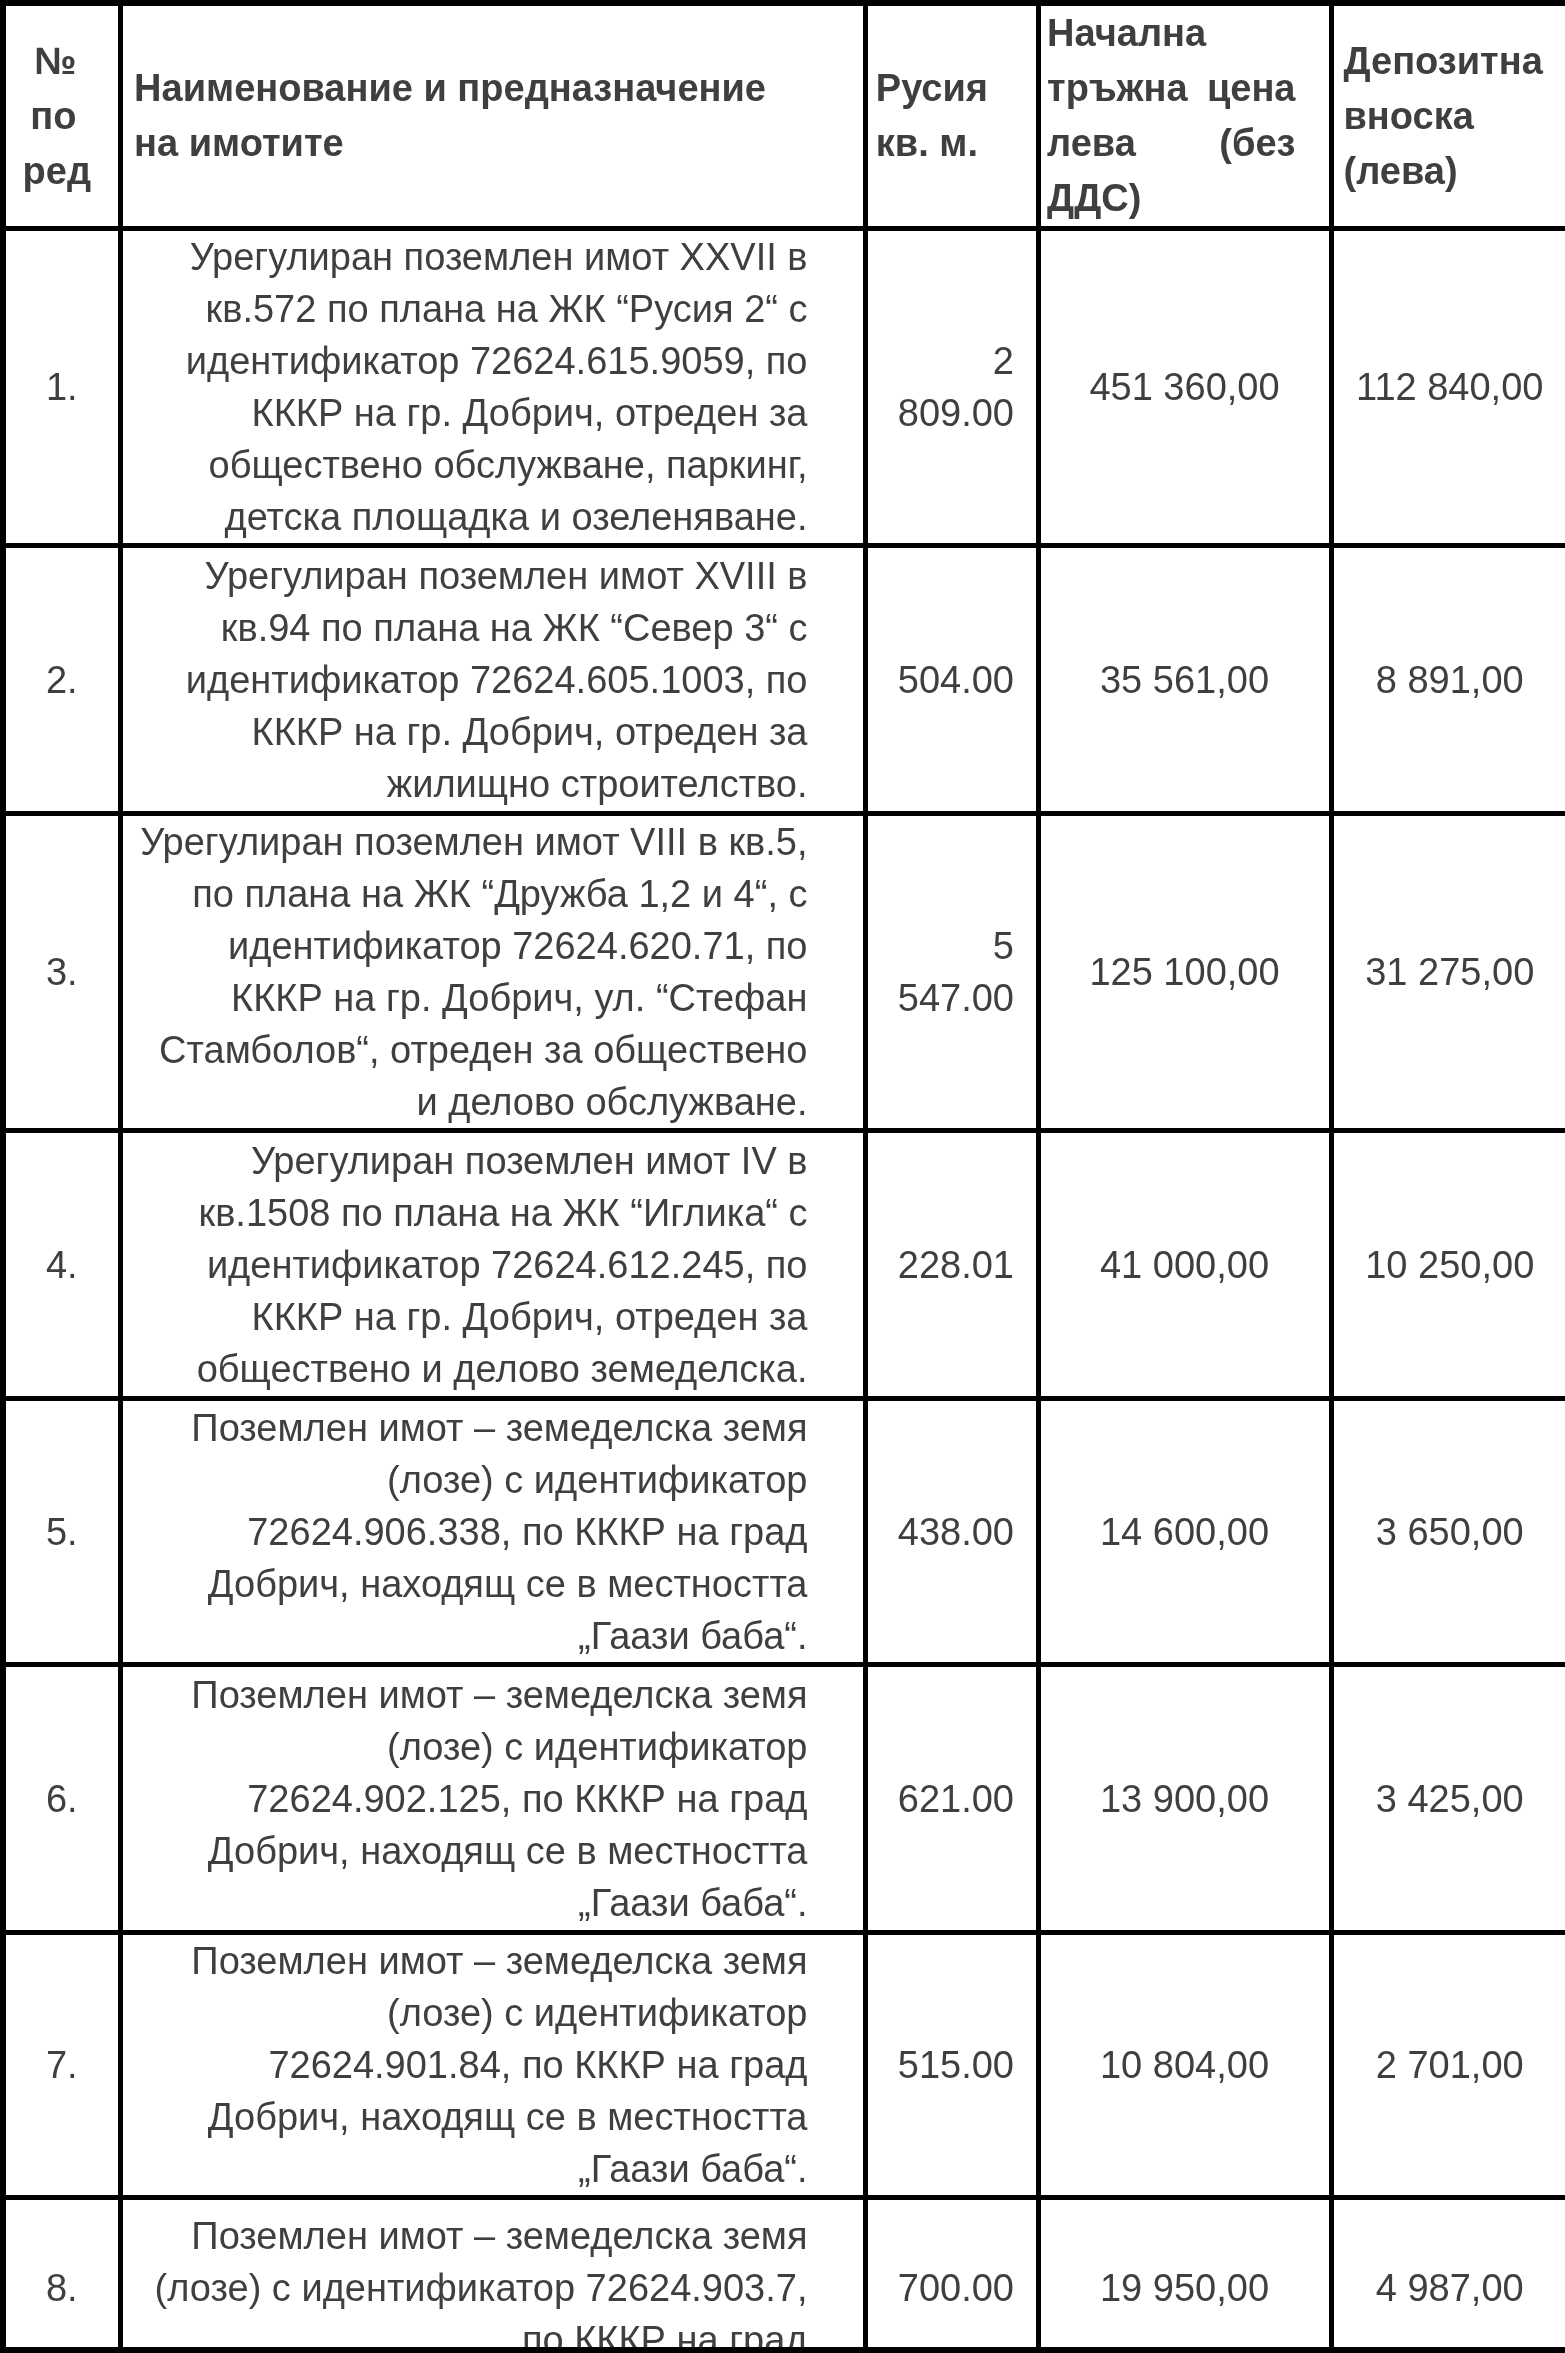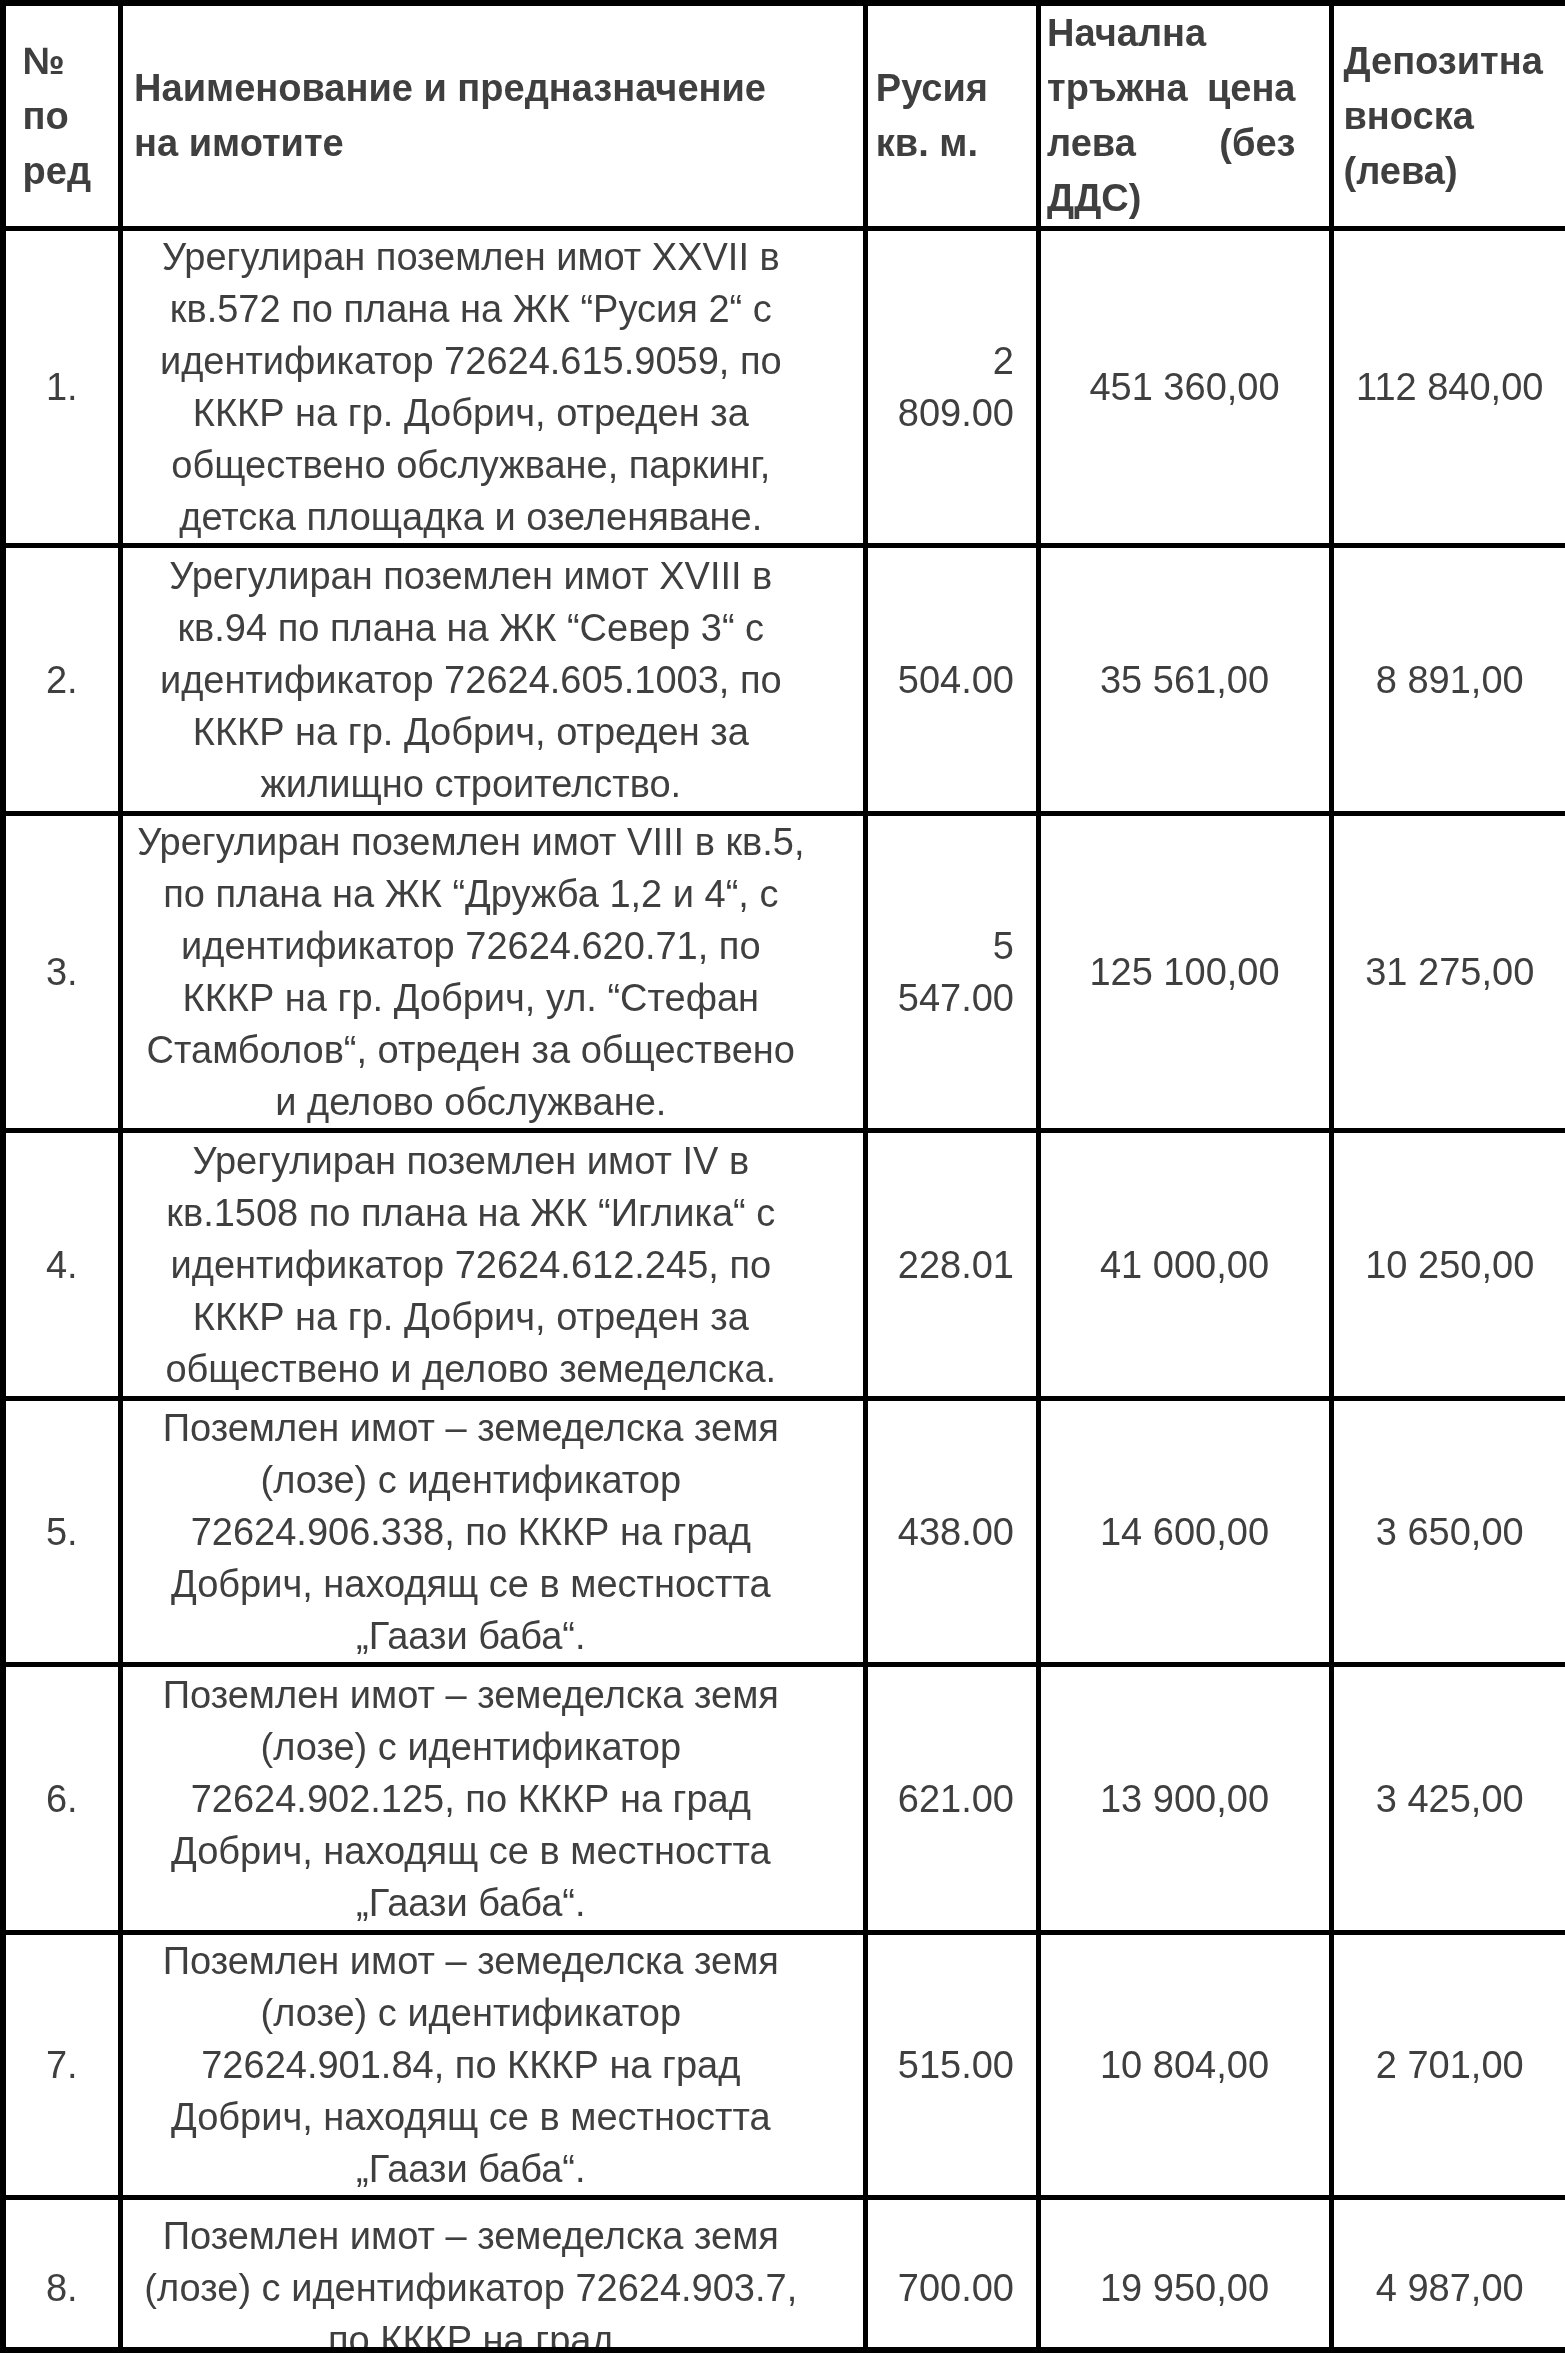--- a/index.html
+++ b/index.html
@@ -30,33 +30,33 @@
     background:#ffffff;
   }
   th{
     font-weight:bold;
     font-size:38px;
     line-height:55px;
     text-align:left;
   }
   thead tr{height:219px;}
 
-  th.h-num{padding:0 41px 0 16.6px;}
+  th.h-num{padding:0 41px 0 16.6px;text-align:right;}
   th.h-name{padding:0 16.6px 0 11.6px;}
   th.h-name .hdr-span{display:inline-block;max-width:654px;}
   th.h-area{padding:0 50px 0 8.3px;}
   th.h-price{padding:0 33px 0 6.6px;text-align:justify;}
   th.h-deposit{padding:0 6.6px 0 10px;}
 
   td{
     font-size:38px;
     line-height:52px;
   }
   td.c-num{text-align:center;}
-  td.c-desc{text-align:center;padding:0 55px 0 11.6px;}
+  td.c-desc{text-align:right;padding:0 55px 0 11.6px;}
   td.c-area{text-align:right;padding:0 21.5px;}
   td.c-price{text-align:center;}
   td.c-deposit{text-align:center;}
 
   tbody tr:nth-child(1){height:315px;}
   tbody tr:nth-child(2){height:268px;}
   tbody tr:nth-child(3){height:314px;}
   tbody tr:nth-child(4){height:268px;}
   tbody tr:nth-child(5){height:266px;}
   tbody tr:nth-child(6){height:268px;}

